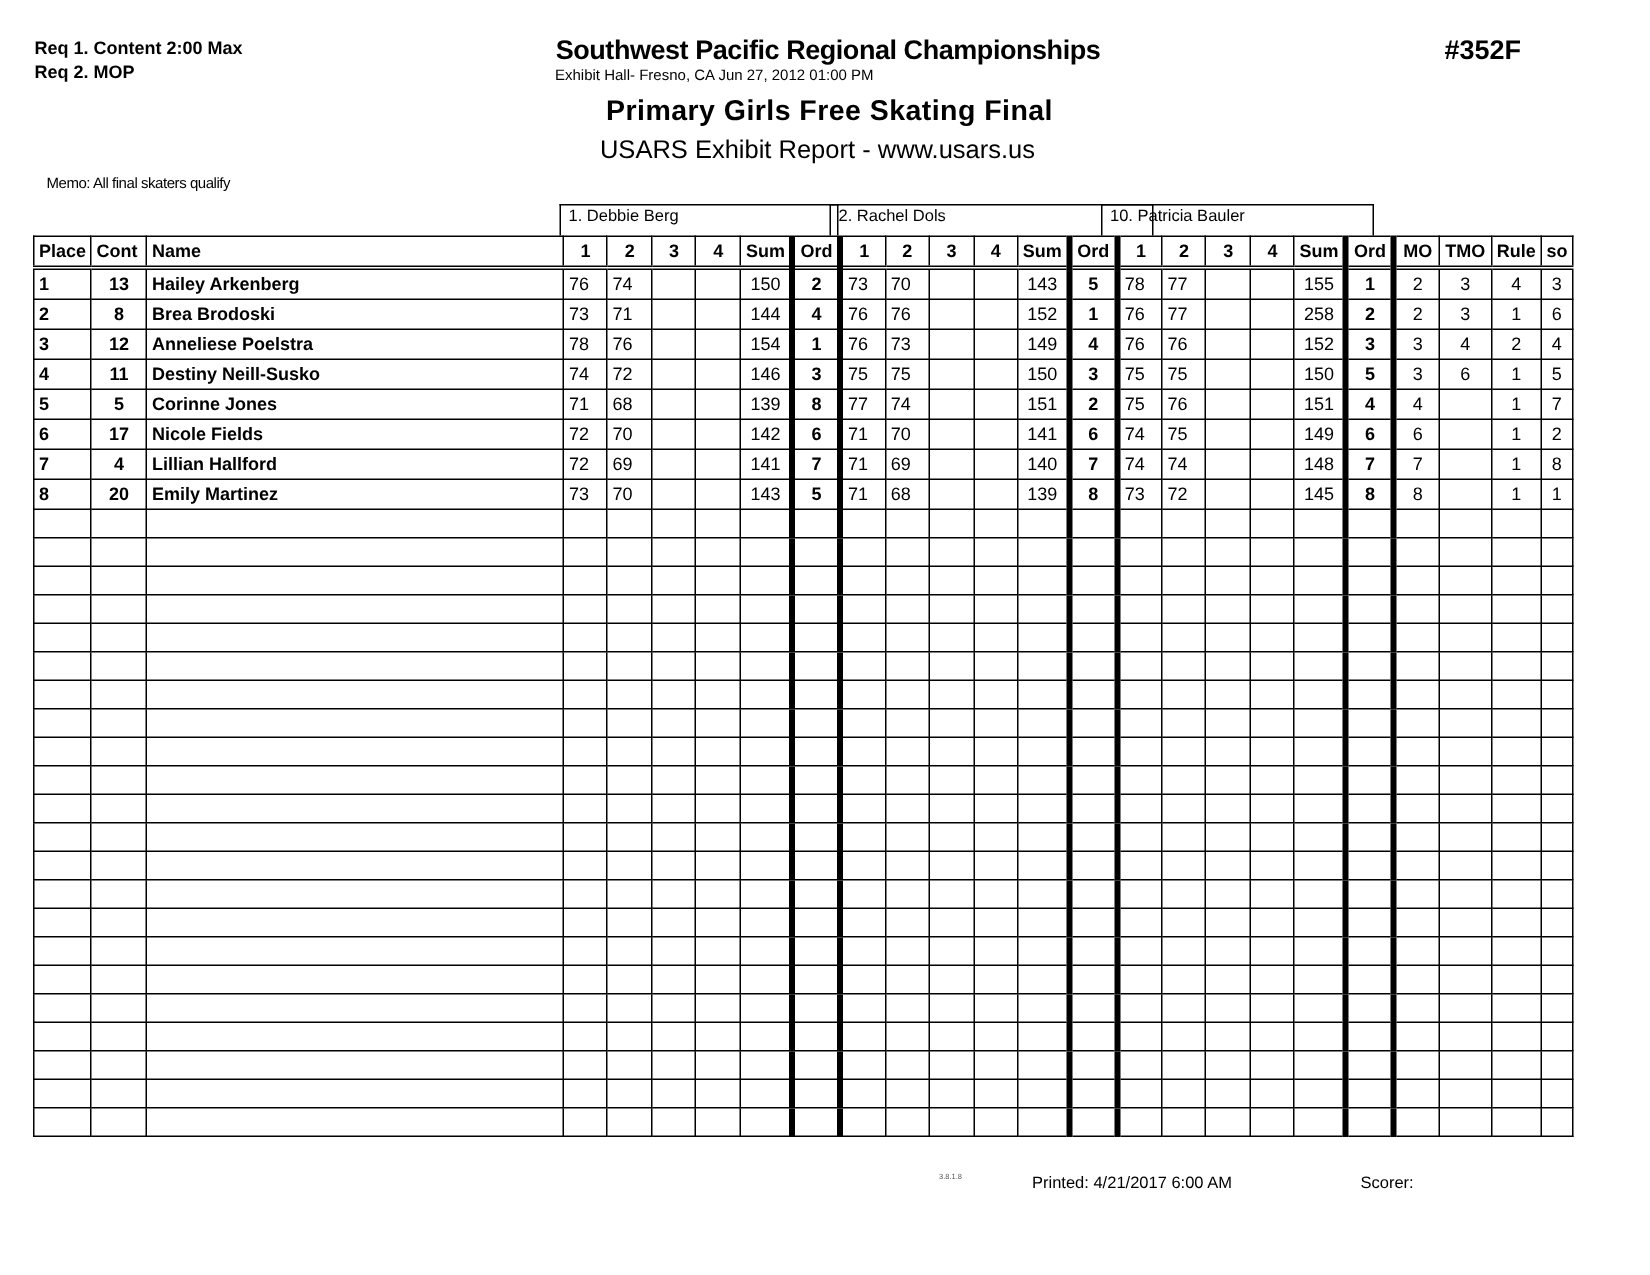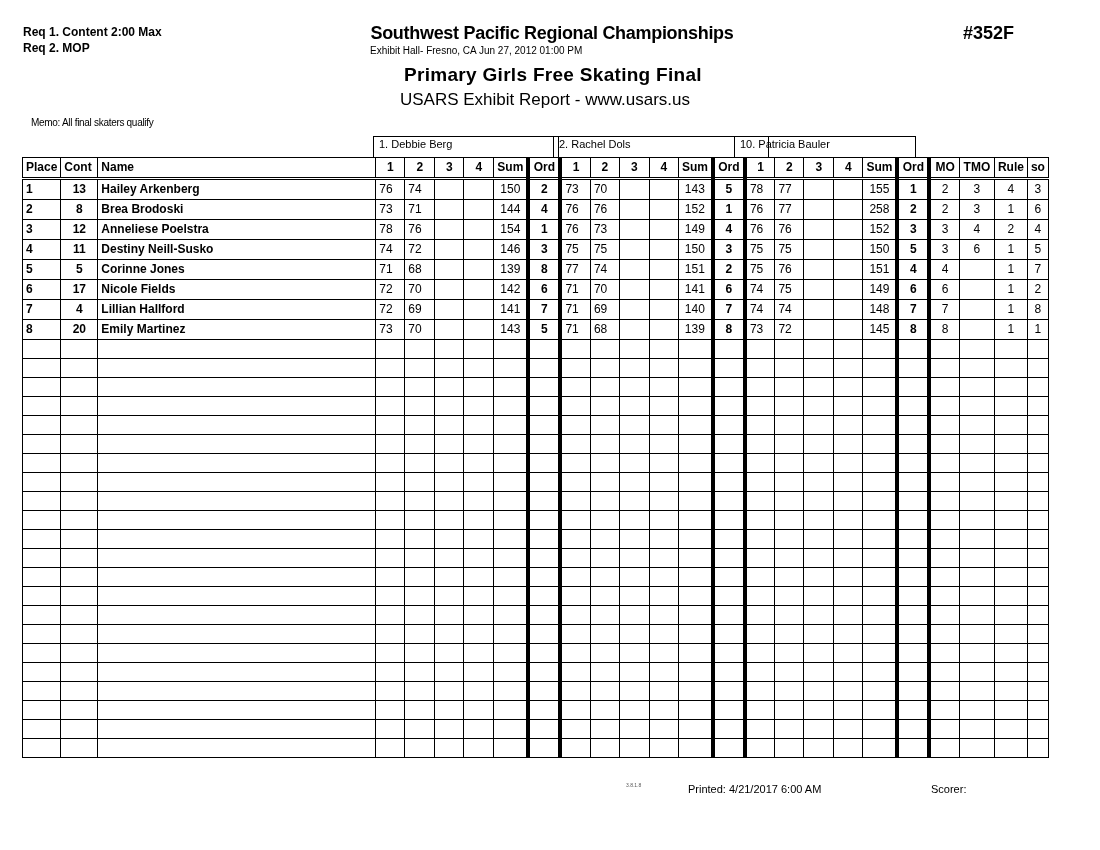--- a/index.html
+++ b/index.html
@@ -909,13 +909,13 @@
         <td class="thickL"></td>
         <td></td>
         <td></td>
         <td></td>
       </tr>
     </tbody>
 </table>
 
 <div class="abs ver">3.8.1.8</div>
 <div class="abs footer" style="left:649px">Printed:  4/21/2017  6:00 AM</div>
-<div class="abs footer" style="left:892px">Scorer:</div>
+<div class="abs footer" style="left:868px">Scorer:</div>
 
 </body></html>

